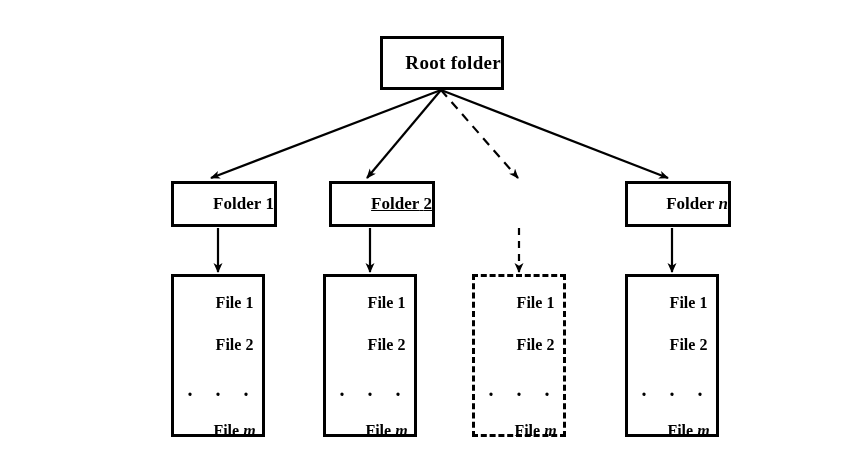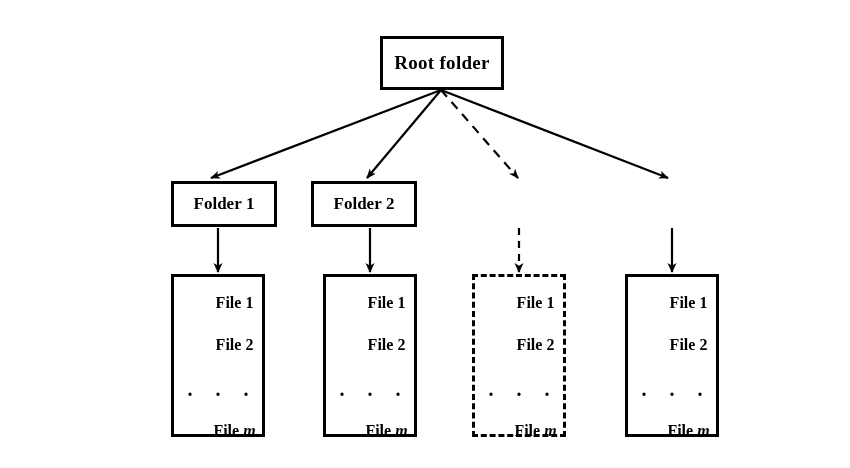--- a/index.html
+++ b/index.html
@@ -16,21 +16,21 @@
     font-family: "Liberation Serif", "DejaVu Serif", serif;
   }
 
   
   .box {
     position: absolute;
     box-sizing: border-box;
     background: #ffffff;
     display: flex;
     align-items: center;
-    justify-content: center;
+    justify-content: flex-end;
     color: #000000;
     font-weight: bold;
     text-align: center;
     z-index: 3;
   }
   .box.solid  { border: 3px solid #000000; }
   .box.dashed { border: 3px dashed #000000; }
 
   
   #root-box {
@@ -43,21 +43,21 @@
   }
 
   
   .folder-box {
     top: 181px;
     width: 106px;
     height: 46px;
     font-size: 17px;
   }
   #folder-box-0 { left: 171px; }
-  #folder-box-1 { left: 311px; }
+  #folder-box-1 { left: 329px; text-decoration: underline; }
   #folder-box-2 { left: 472px; }
   #folder-box-3 { left: 625px; }
 
   
   .files-box {
     top: 274px;
     width: 94px;
     height: 163px;
     flex-direction: column;
     justify-content: flex-start;
@@ -130,20 +130,23 @@
   <div id="root-box" class="box solid">
     <span>Root  folder</span>
   </div>
 
   <div id="folder-box-0" class="box solid folder-box">
     <span><span>Folder</span>&nbsp;<span>1</span></span>
   </div>
   <div id="folder-box-1" class="box solid folder-box">
     <span><span>Folder</span>&nbsp;<span>2</span></span>
   </div>
+  <div id="folder-box-3" class="box solid folder-box">
+    <span><span>Folder</span>&nbsp;<span class="ital">n</span></span>
+  </div>
 
   <div id="files-box-0" class="box solid files-box">
     <div class="file-row"><span>File</span>&nbsp;<span>1</span></div>
     <div class="file-row"><span>File</span>&nbsp;<span>2</span></div>
     <div class="file-row dots">. . .</div>
     <div class="file-row"><span>File</span>&nbsp;<span class="ital">m</span></div>
   </div>
 
   <div id="files-box-1" class="box solid files-box">
     <div class="file-row"><span>File</span>&nbsp;<span>1</span></div>

